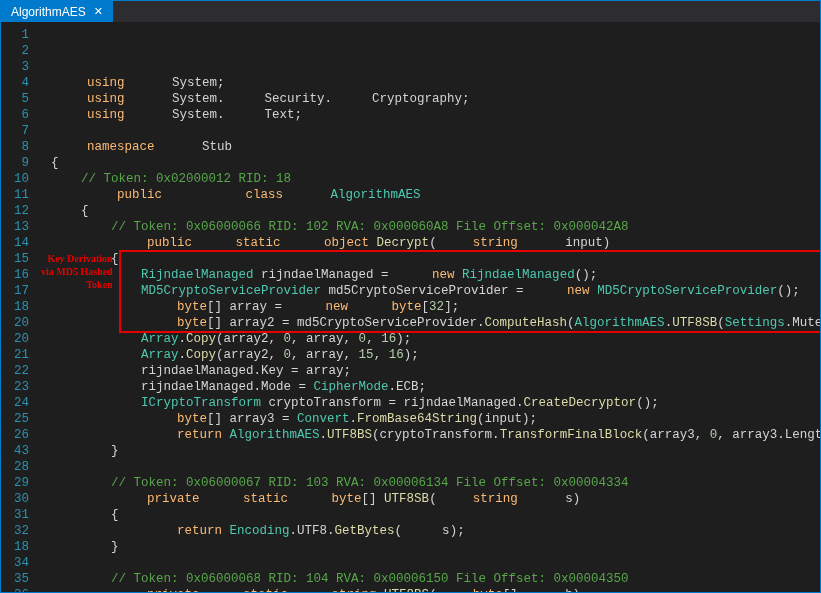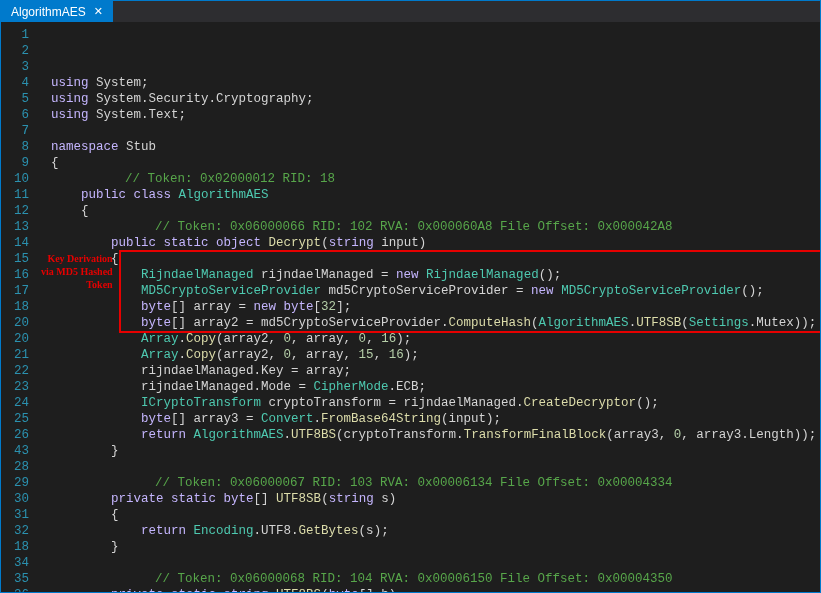--- a/index.html
+++ b/index.html
@@ -53,26 +53,26 @@
   }
   .code {
     flex: 1;
     padding: 4px 0 4px 12px;
     line-height: 16px;
     font-size: 12.5px;
     white-space: pre;
     position: relative;
   }
   .line { height: 16px; }
-  .kw { color: #c4b5fd; }
+  .kw { color: #fdba74; margin-left: 36px; }
   .type { color: #4ec9b0; }
   .num { color: #b5cea8; }
-  .cmt { color: #57a64a; margin-left: 44px; }
+  .cmt { color: #57a64a; }
   .meth { color: #dcdcaa; }
-  .id { color: #d4d4d4; }
+  .id { color: #d4d4d4; padding-left: 40px; }
   .punc { color: #d4d4d4; }
   .highlight-box {
     position: absolute;
     border: 2px solid #e60000;
     pointer-events: none;
     z-index: 5;
   }
   .annotation-label {
     position: absolute;
     color: #e60000;

